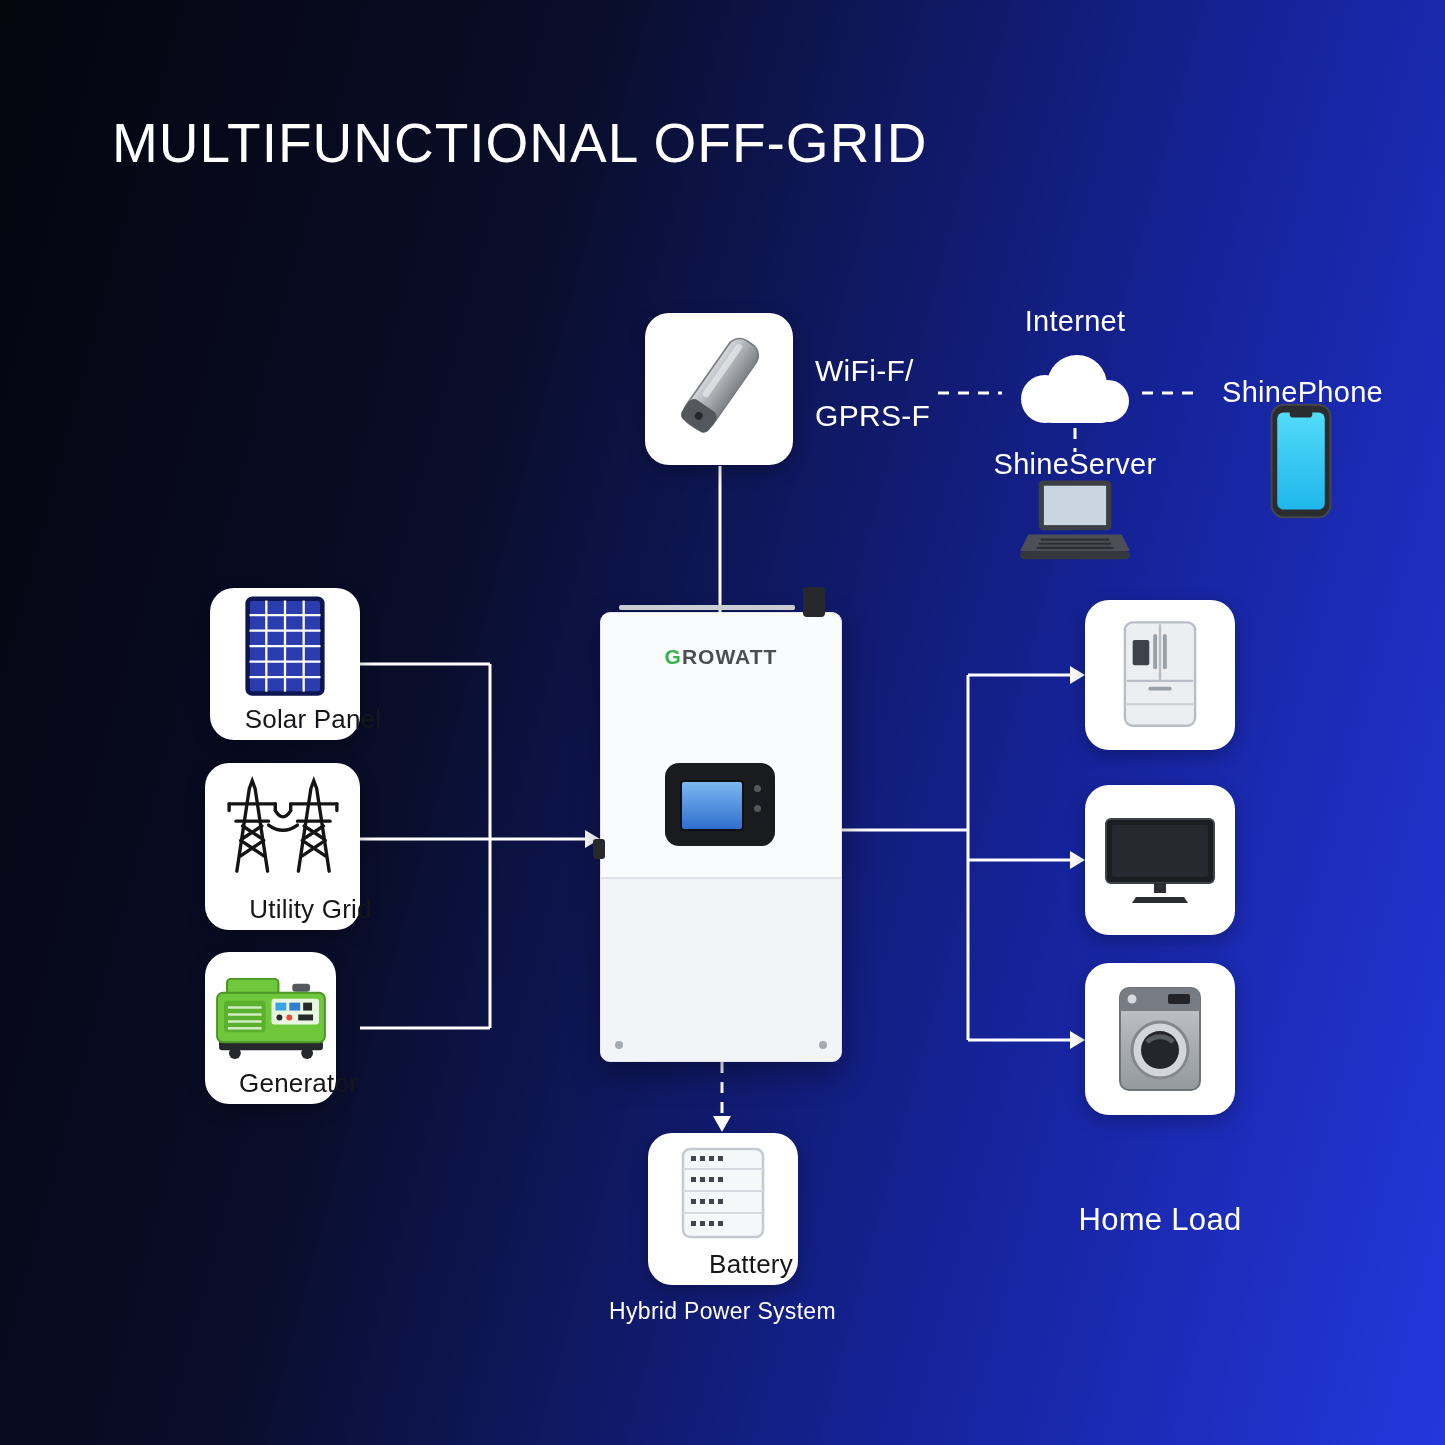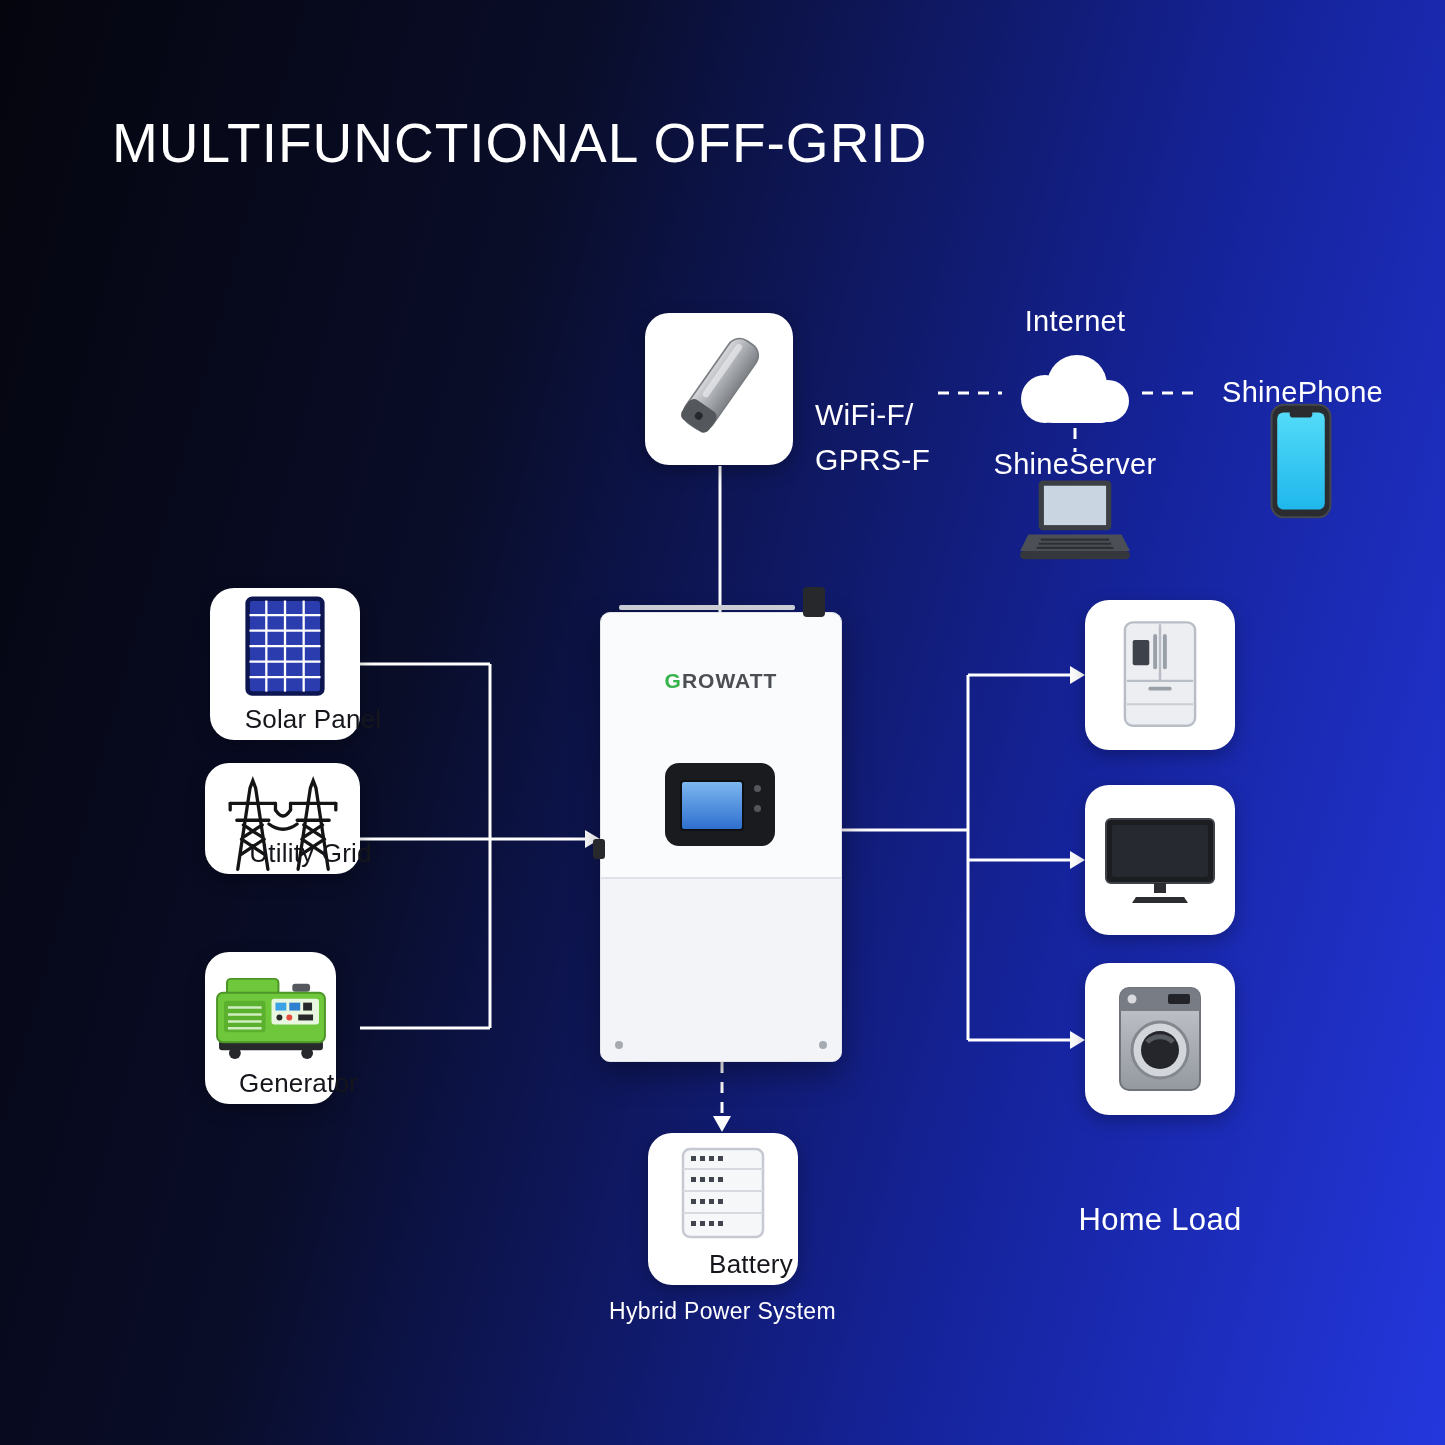--- a/index.html
+++ b/index.html
@@ -22,21 +22,21 @@
   }
   .light-label{color:#ffffff;font-weight:500;letter-spacing:.3px;}
   .overlay{left:0;top:0;z-index:1;pointer-events:none;}
   .inverter{
     position:absolute;left:600px;top:612px;width:240px;height:448px;
     background:#fafbfd;border:1px solid #e2e4e9;border-radius:10px;
     box-shadow:0 12px 30px rgba(0,0,0,.35);z-index:2;
   }
   .inv-rail{position:absolute;left:18px;right:46px;top:-8px;height:5px;background:#c9cdd3;border-radius:2px;}
   .inv-antenna{position:absolute;right:16px;top:-26px;width:22px;height:30px;background:#26282c;border-radius:4px;}
-  .inv-logo{position:absolute;top:32px;left:0;width:100%;text-align:center;font-size:21px;font-weight:700;letter-spacing:1px;margin-top:24px;}
+  .inv-logo{position:absolute;top:32px;left:0;width:100%;text-align:center;font-size:21px;font-weight:700;letter-spacing:1px;}
   .inv-logo .g{color:#35b34a;}
   .inv-logo .rest{color:#4b4e53;}
   .inv-display{position:absolute;left:64px;top:150px;width:110px;height:83px;background:#1a1b1f;border-radius:14px;}
   .inv-screen{position:absolute;left:15px;top:17px;width:60px;height:47px;border-radius:4px;
     background:linear-gradient(180deg,#7db7f0,#2e6fce);border:2px solid #0e0f12;}
   .inv-led{position:absolute;width:7px;height:7px;border-radius:50%;background:#54565c;right:14px;}
   .inv-lower{position:absolute;left:0;right:0;top:264px;bottom:0;background:#f3f4f7;border-top:2px solid #e0e2e7;border-radius:0 0 10px 10px;}
   .inv-screw{position:absolute;bottom:12px;width:8px;height:8px;border-radius:50%;background:#a6abb2;}
   .inv-clip{position:absolute;left:-8px;top:226px;width:12px;height:20px;background:#26282c;border-radius:3px;}
 </style>
@@ -81,21 +81,21 @@
       </defs>
       <g transform="rotate(35 50 55)">
         <rect x="35" y="6" width="30" height="92" rx="12" fill="url(#metalGrad)" stroke="#7a7d82" stroke-width="1.5"></rect>
         <rect x="35" y="76" width="30" height="22" rx="6" fill="#54575c"></rect>
         <circle cx="50" cy="87" r="3.5" fill="#26282c"></circle>
         <rect x="41" y="12" width="6" height="58" rx="3" fill="#e9eaec" opacity=".7"></rect>
       </g>
     </svg>
   </div>
 
-  <div class="abs light-label" style="left:815px;top:348px;font-size:30px;line-height:1.5;margin-top:44px;">
+  <div class="abs light-label" style="left:815px;top:348px;font-size:30px;line-height:1.5;">
     <div>WiFi-F/</div>
     <div>GPRS-F</div>
   </div>
 
   <div class="abs light-label" style="left:1005px;top:305px;width:140px;text-align:center;font-size:29px;">Internet</div>
   <svg class="abs" style="left:1005px;top:345px;" width="140" height="90" viewBox="0 0 140 90">
     <g fill="#ffffff">
       <circle cx="40" cy="54" r="24"></circle>
       <circle cx="72" cy="40" r="30"></circle>
       <circle cx="103" cy="56" r="21"></circle>
@@ -156,21 +156,21 @@
         <line x1="6" y1="21" x2="84" y2="21"></line>
         <line x1="6" y1="38" x2="84" y2="38"></line>
         <line x1="6" y1="55" x2="84" y2="55"></line>
         <line x1="6" y1="72" x2="84" y2="72"></line>
         <line x1="6" y1="89" x2="84" y2="89"></line>
       </g>
     </svg>
     <div class="card-label">Solar Panel</div>
   </div>
 
-  <div class="card" style="left:205px;top:763px;width:155px;height:111px;">
+  <div class="card" style="left:205px;top:763px;width:155px;height:167px;">
     <svg viewBox="0 0 130 105" width="128" height="101" style="margin-top:12px;">
       <g stroke="#141414" stroke-width="3.5" fill="none" stroke-linecap="round">
 
         <path d="M17,100 L30,14 M49,100 L36,14 M30,14 L33,6 L36,14"></path>
         <path d="M9,30 H57 M16,48 H50"></path>
         <path d="M21,84 L45,68 M45,84 L21,68 M23,66 L43,53 M43,66 L23,53"></path>
         <path d="M9,30 v7 M57,30 v7"></path>
 
         <path d="M81,100 L94,14 M113,100 L100,14 M94,14 L97,6 L100,14"></path>
         <path d="M73,30 H121 M80,48 H114"></path>

